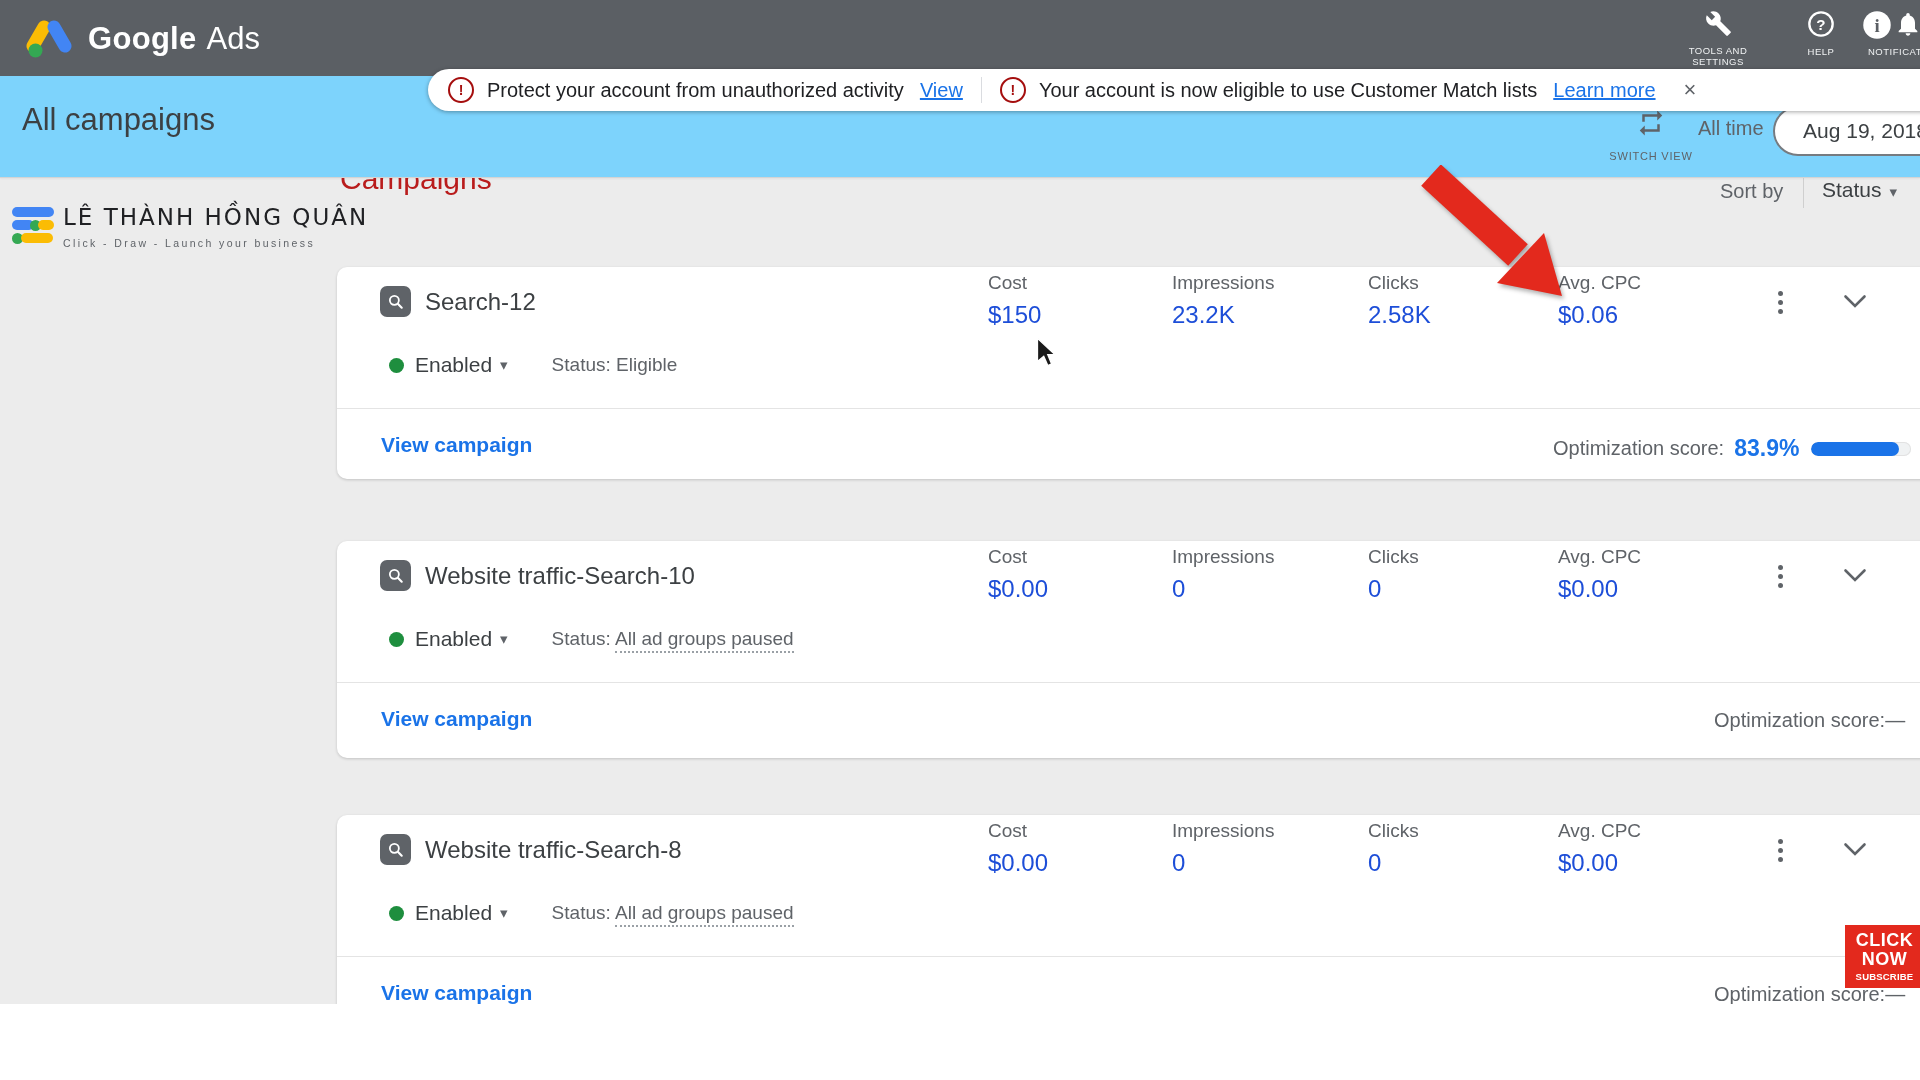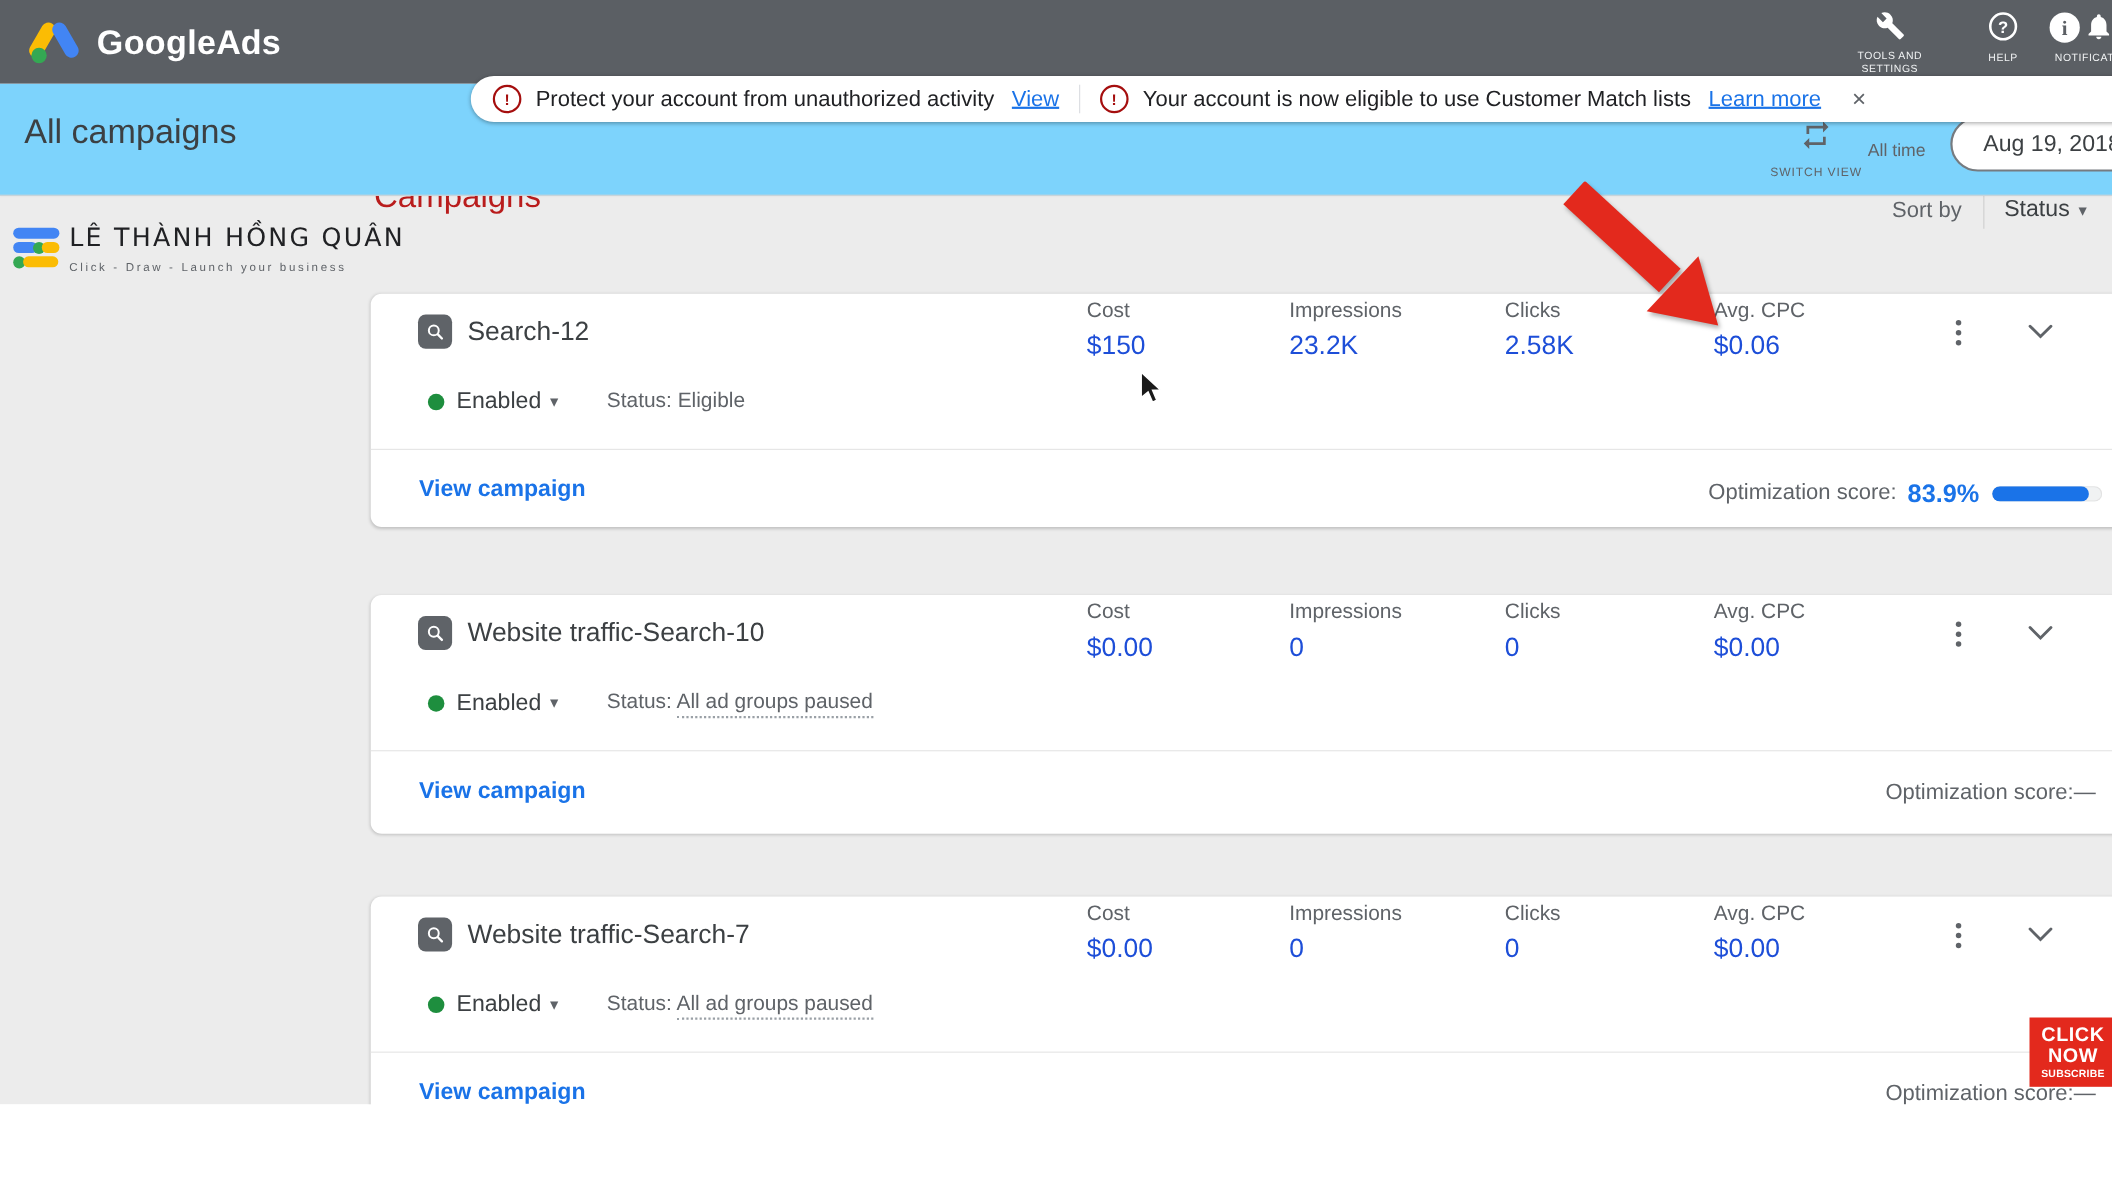--- a/index.html
+++ b/index.html
@@ -4,42 +4,42 @@
 <style>
   html,body{margin:0;padding:0;background:#fff;}
   body{font-family:"Liberation Sans","DejaVu Sans",sans-serif;}
   .stage{position:relative;width:1920px;height:1080px;overflow:hidden;background:#fff;}
 
   
   .topbar{position:absolute;left:0;top:0;width:100%;height:76px;background:#5b5f64;z-index:30;}
   .brand{position:absolute;left:26px;top:17px;display:flex;align-items:flex-end;gap:16px;}
   .brand-text{color:#fff;font-size:31px;line-height:40px;}
   .brand-google{font-weight:700;letter-spacing:.3px;}
-  .brand-ads{font-weight:700;}
+  .brand-ads{font-weight:400;margin-left:10px;}
   .tb-item{position:absolute;top:10px;text-align:center;color:#fff;}
   .tb-label{font-size:9.5px;letter-spacing:.5px;margin-top:4px;color:#f1f3f4;white-space:pre-line;}
 
   
   .alerts{position:absolute;left:428px;top:69px;height:42px;right:-40px;background:#fff;border-radius:21px;
           box-shadow:0 1px 4px rgba(0,0,0,.35);z-index:40;display:flex;align-items:center;
           padding:0 18px 0 20px;font-size:20px;color:#202124;white-space:nowrap;}
   .alert-ico{width:22px;height:22px;border:2px solid #a50e0e;border-radius:50%;color:#a50e0e;font-weight:700;
              font-size:14px;display:flex;align-items:center;justify-content:center;flex:0 0 auto;margin-right:13px;}
   .alert-text{font-weight:500;}
   .alink{color:#1a73e8;text-decoration:underline;font-weight:500;margin-left:16px;cursor:pointer;}
   .vdiv{width:1px;height:26px;background:#dadce0;margin:0 18px;flex:0 0 auto;}
   .aclose{color:#5f6368;font-size:22px;margin-left:28px;cursor:pointer;}
 
   
   .header{position:absolute;left:0;top:76px;width:100%;height:101px;background:#7dd3fc;z-index:10;
           border-bottom:1px solid #d4d4d4;box-shadow:0 1px 2px rgba(0,0,0,.05);}
   .page-title{position:absolute;left:22px;top:26px;font-size:31px;color:#3c4043;}
   .switch{position:absolute;left:1586px;top:32px;width:130px;text-align:center;color:#5f6368;}
   .switch-label{font-size:11px;letter-spacing:.8px;margin-top:8px;}
-  .alltime{position:absolute;left:1698px;top:53px;font-size:16px;color:#5f6368;}
+  .alltime{position:absolute;left:1698px;top:41px;font-size:20px;color:#5f6368;}
   .datebox{position:absolute;left:1773px;top:30px;right:-30px;height:46px;border:2px solid #767b80;
            border-radius:25px;background:#fff;font-size:21px;color:#3c4043;line-height:46px;padding-left:28px;}
 
   
   .canvas{position:absolute;left:0;top:177px;width:100%;height:827px;background:#ececec;z-index:1;}
   .sec-title{position:absolute;left:340px;top:162px;font-size:30px;color:#b91c1c;z-index:2;}
   .sortby{position:absolute;left:1720px;top:180px;font-size:20px;color:#5f6368;z-index:2;}
   .sortdiv{position:absolute;left:1803px;top:170px;width:1px;height:38px;background:#cfcfcf;z-index:2;}
   .sortval{position:absolute;left:1822px;top:178px;font-size:21px;color:#3c4043;z-index:2;cursor:pointer;}
   .caret{color:#5f6368;font-size:15px;margin-left:8px;}
@@ -280,21 +280,21 @@
     </div>
   </section>
 
   <section class="card" style="top:815px;height:216px;">
     <div class="c-icon">
       <svg width="18" height="18" viewBox="0 0 22 22">
           <circle cx="9" cy="9" r="5.5" fill="none" stroke="#fff" stroke-width="2.2"></circle>
           <line x1="13.5" y1="13.5" x2="18" y2="18" stroke="#fff" stroke-width="2.6" stroke-linecap="round"></line>
         </svg>
     </div>
-    <div class="c-title">Website traffic-Search-7</div>
+    <div class="c-title">Website traffic-Search-8</div>
     <div class="stat s1">
         <div class="stat-label">Cost</div>
         <div class="stat-value">$0.00</div>
       </div>
     <div class="stat s2">
         <div class="stat-label">Impressions</div>
         <div class="stat-value">0</div>
       </div>
     <div class="stat s3">
         <div class="stat-label">Clicks</div>

